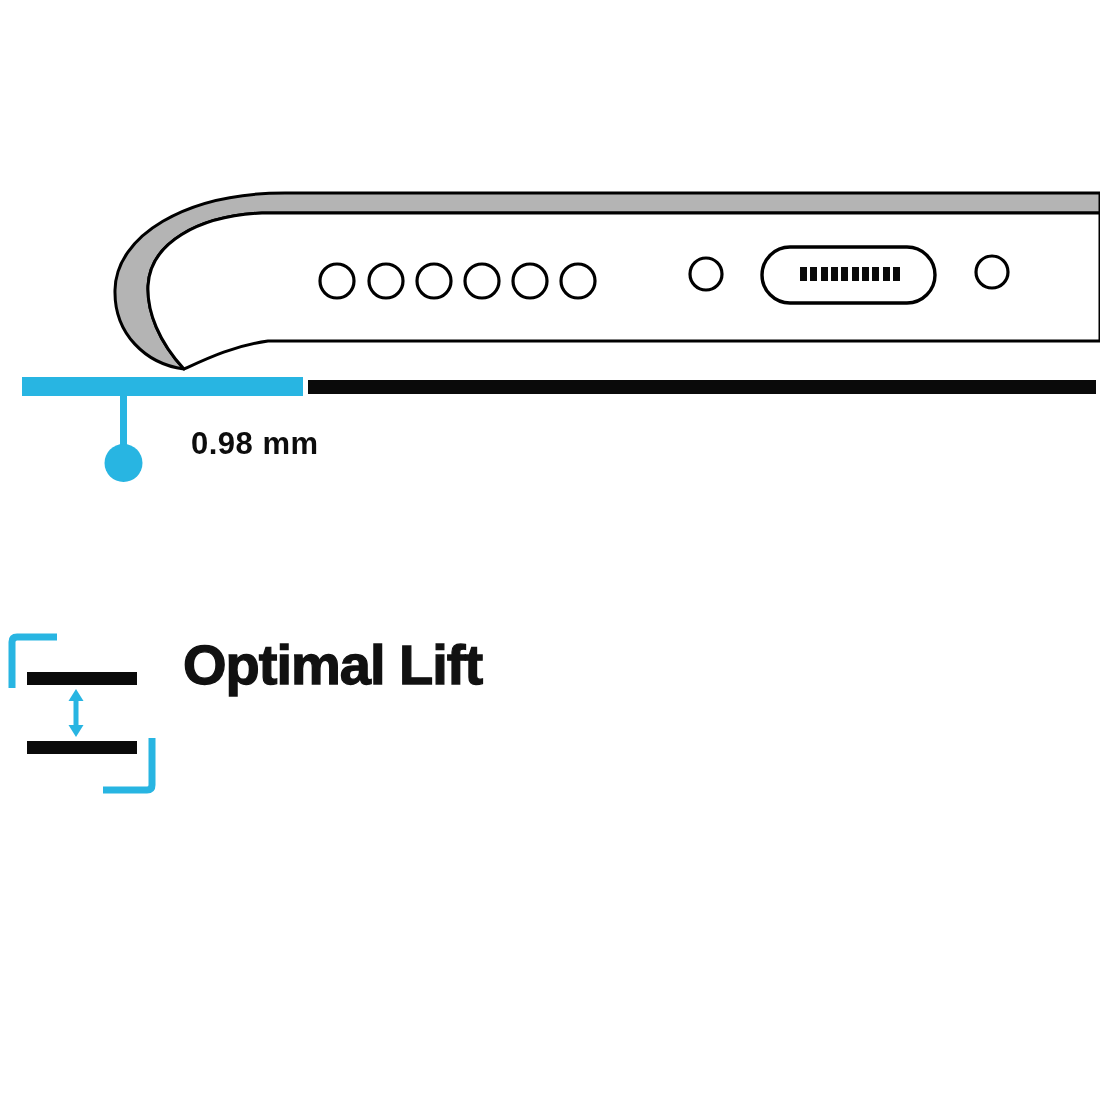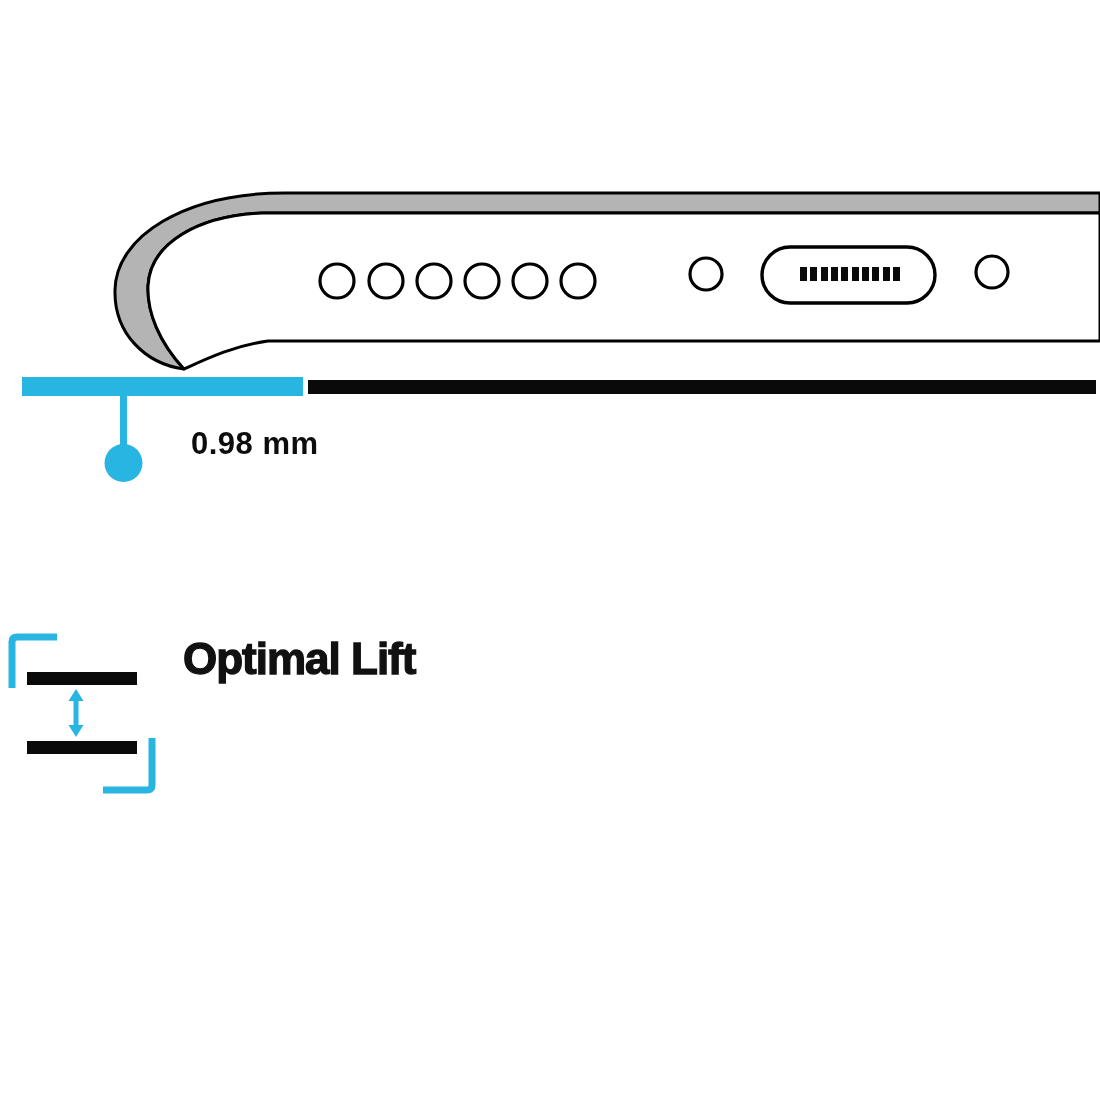--- a/index.html
+++ b/index.html
@@ -22,21 +22,21 @@
     font-size: 31px;
     font-weight: 700;
     color: #0d0d0d;
     letter-spacing: 0.5px;
     white-space: nowrap;
     margin-left: 24px;
   }
   .feature-title {
     left: 183px;
     top: 636px;
-    font-size: 44px;
+    font-size: 56px;
     font-weight: 700;
     color: #111111;
     letter-spacing: -1px;
     line-height: 1.05;
     -webkit-text-stroke: 1.3px #111111;
     white-space: nowrap;
   }
   .feature-subtitle {
     left: 185px;
     top: 724px;

